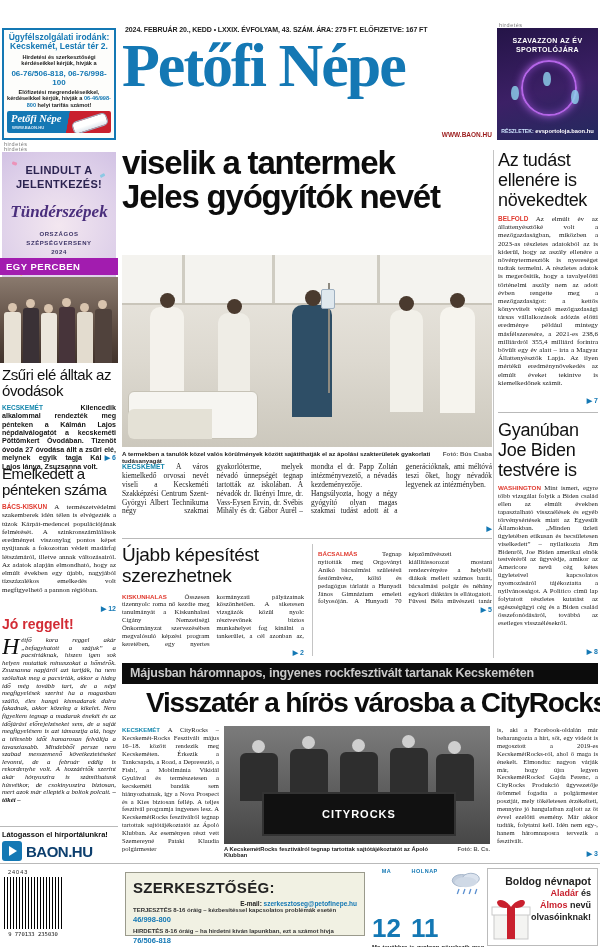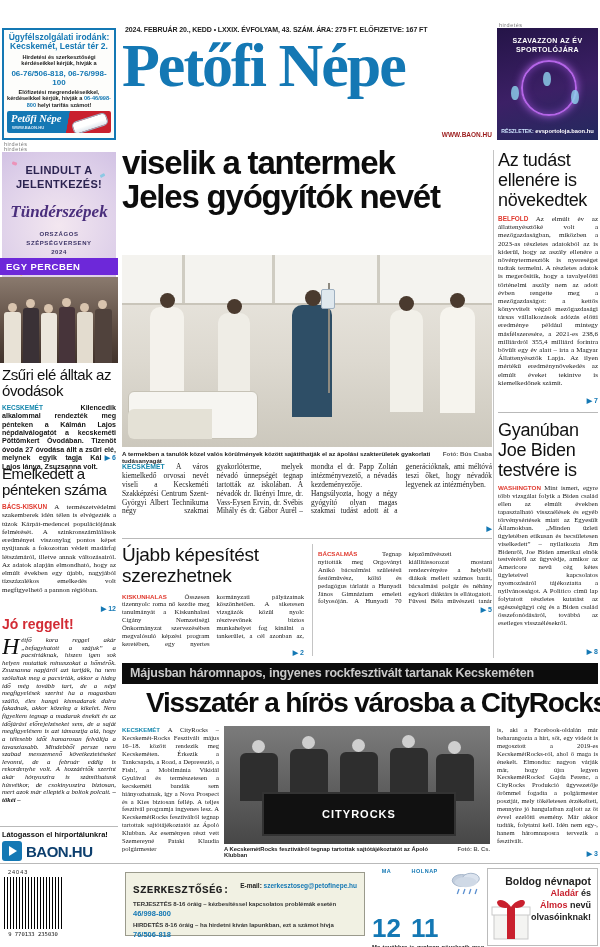--- a/index.html
+++ b/index.html
@@ -40,21 +40,21 @@
   
   .beauty-ad{left:2px;top:152px;width:114px;height:176px;background:
              radial-gradient(circle at 50% 42%,#f3e7f0 0%,#ddcfe9 55%,#c9b8e0 100%);
              text-align:center;padding-top:12px;box-sizing:border-box;color:#2b2350;}
   .beauty-t1{font-size:11px;font-weight:bold;letter-spacing:.3px;line-height:1.25;}
   .beauty-script{font-family:"Liberation Serif",serif;font-style:italic;font-weight:bold;
                  font-size:17px;color:#4a2e7c;margin:10px 0 8px;}
   .beauty-t2{font-size:6px;font-weight:bold;letter-spacing:.6px;line-height:1.5;color:#3c3366;}
   .beauty-t3{font-size:7px;font-weight:bold;margin-top:6px;color:#2b2350;line-height:1.3;}
   .confetti{position:absolute;width:5px;height:3px;border-radius:1px;opacity:.85;}
-  .oneminute{left:0;top:258px;width:118px;height:17px;background:#6d28d9;color:#fff;font-weight:bold;
+  .oneminute{left:0;top:258px;width:118px;height:17px;background:#a21caf;color:#fff;font-weight:bold;
              font-size:9.5px;letter-spacing:.5px;line-height:17px;padding-left:6px;box-sizing:border-box;}
   .kidsphoto{left:0;top:277px;width:118px;height:86px;background:
              linear-gradient(180deg,#8a7a6e 0%,#5d4c42 60%,#41332c 100%);overflow:hidden;}
   .head{position:absolute;border-radius:50%;background:#d9c4ae;}
   .bodyblk{position:absolute;border-radius:3px 3px 0 0;}
   .sb-h{font-size:15px;letter-spacing:-.4px;line-height:1.08;color:#111;}
   .sb-body{font-size:7.1px;line-height:1.18;text-align:justify;color:#151515;}
   .serifbody{font-family:"Liberation Serif",serif;}
   .tag{font-weight:bold;font-family:"Liberation Sans",sans-serif;font-size:.92em;}
   .tag.blue{color:#1486ac;} .tag.red{color:#e03a2f;}
@@ -115,21 +115,21 @@
   .gray-head{position:absolute;border-radius:50%;background:#cfcfcf;}
   .gray-body{position:absolute;background:#2e2e2e;border-radius:6px 6px 0 0;}
   .feat-banner{position:absolute;left:38px;bottom:8px;width:190px;height:40px;background:#111;
                border:2px solid #333;color:#fff;font-weight:bold;font-size:11px;text-align:center;
                line-height:40px;letter-spacing:1px;}
   .feat-caption{left:224px;top:846px;width:266px;display:flex;justify-content:space-between;
                 font-size:5.8px;font-weight:bold;color:#222;}
   
   .ed-box{left:125px;top:872px;width:240px;height:64px;background:#f1f1e3;border:1px solid #9a9a8c;
           box-sizing:border-box;padding:6px 7px;}
-  .ed-title{font-size:11px;font-weight:bold;color:#222;display:inline-block;letter-spacing:.3px;font-family:Liberation Mono, monospace;}
+  .ed-title{font-size:15px;font-weight:bold;color:#222;display:inline-block;letter-spacing:.3px;}
   .ed-mail{font-size:6.5px;font-weight:bold;color:#222;float:right;margin-top:3px;}
   .ed-mail b{color:#1478b4;}
   .ed-line{font-size:6px;font-weight:bold;color:#333;margin-top:4px;clear:both;line-height:1.25;}
   .ed-line b{color:#1478b4;font-size:7.5px;}
   .wx{left:372px;top:868px;width:112px;}
   .wx-row{display:flex;gap:10px;align-items:flex-start;}
   .wx-lab{font-size:5.5px;font-weight:bold;color:#1478b4;text-align:center;letter-spacing:.5px;}
   .wx-num{font-size:26px;font-weight:bold;color:#1478b4;line-height:1;margin-top:41px;}
   .wx-text{font-size:5.9px;font-weight:bold;color:#222;text-align:justify;margin-top:3px;line-height:1.25;position:relative;padding-bottom:1px;}
   .wx-more{color:#1478b4;font-weight:bold;}

